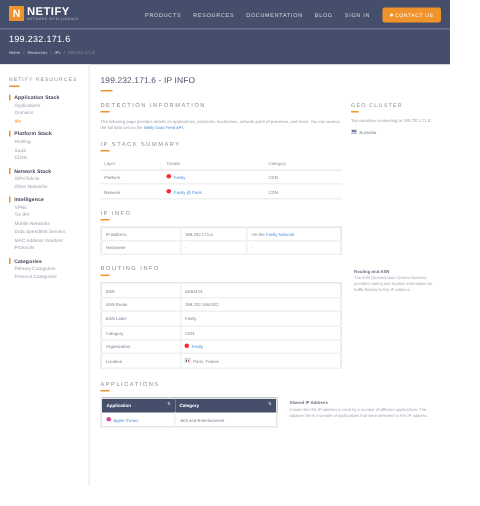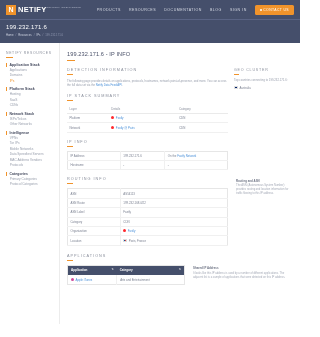--- a/index.html
+++ b/index.html
@@ -20,21 +20,21 @@
     padding: 0 6px;
   }
   .logo { display: flex; align-items: center; gap: 2px; }
   .logo-mark {
     width: 10px; height: 10px;
     background: #f0932b;
     display: flex; align-items: center; justify-content: center;
     font-size: 7px; font-weight: bold; color: #ffffff;
     line-height: 1;
   }
-  .logo-text { display: flex; flex-direction: row; line-height: 1; }
+  .logo-text { display: flex; flex-direction: column; line-height: 1; }
   .logo-name { font-size: 7.5px; color: #ffffff; letter-spacing: .3px; font-weight: 600; }
   .logo-sub { font-size: 2.2px; color: #b9bfd0; letter-spacing: .35px; margin-top: .5px; }
   .nav { margin-left: auto; display: flex; align-items: center; gap: 8px; }
   .nav a {
     font-size: 3.6px; color: #d8dce6; letter-spacing: .5px;
     text-decoration: none; white-space: nowrap;
   }
   .contact-btn {
     background: #f0932b; color: #ffffff;
     font-size: 3.4px; letter-spacing: .4px;

